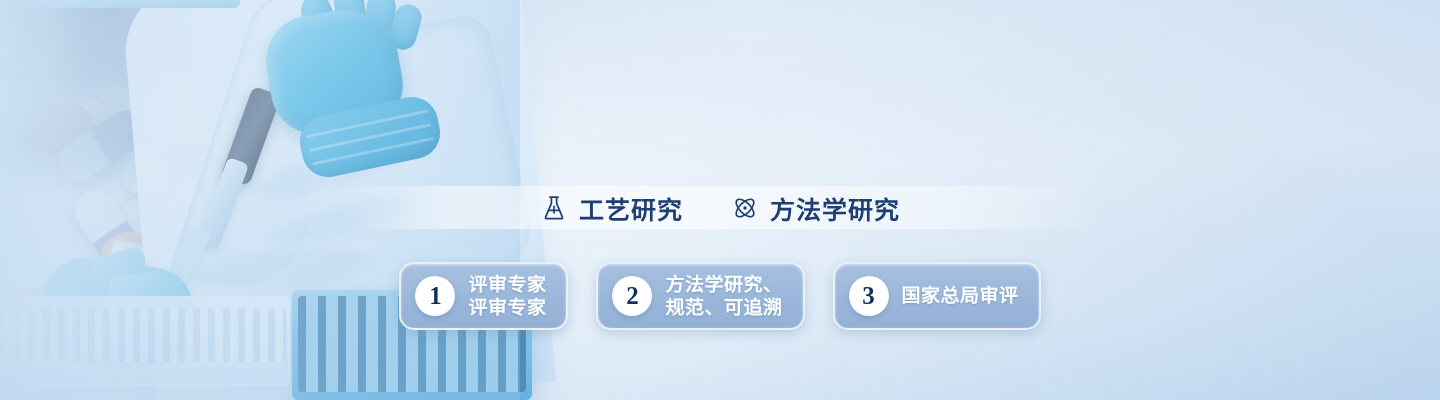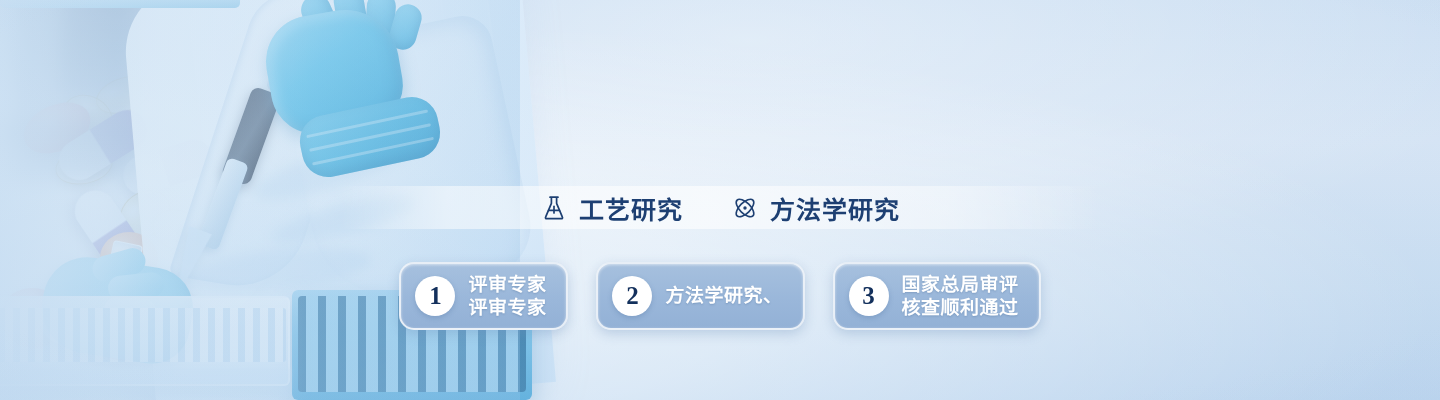--- a/index.html
+++ b/index.html
@@ -442,27 +442,27 @@
         <div class="ftext">
           <div>评审专家</div>
           <div>评审专家</div>
         </div>
       </div>
 
       <div class="fbox">
         <div class="fnum">2</div>
         <div class="ftext">
           <div>方法学研究、</div>
+          <div>规范、可追溯</div>
         </div>
       </div>
 
       <div class="fbox">
         <div class="fnum">3</div>
         <div class="ftext">
           <div>国家总局审评</div>
-          <div>核查顺利通过</div>
         </div>
       </div>
 
     </div>
 
   </div>
 </div>
 
 </body></html>

